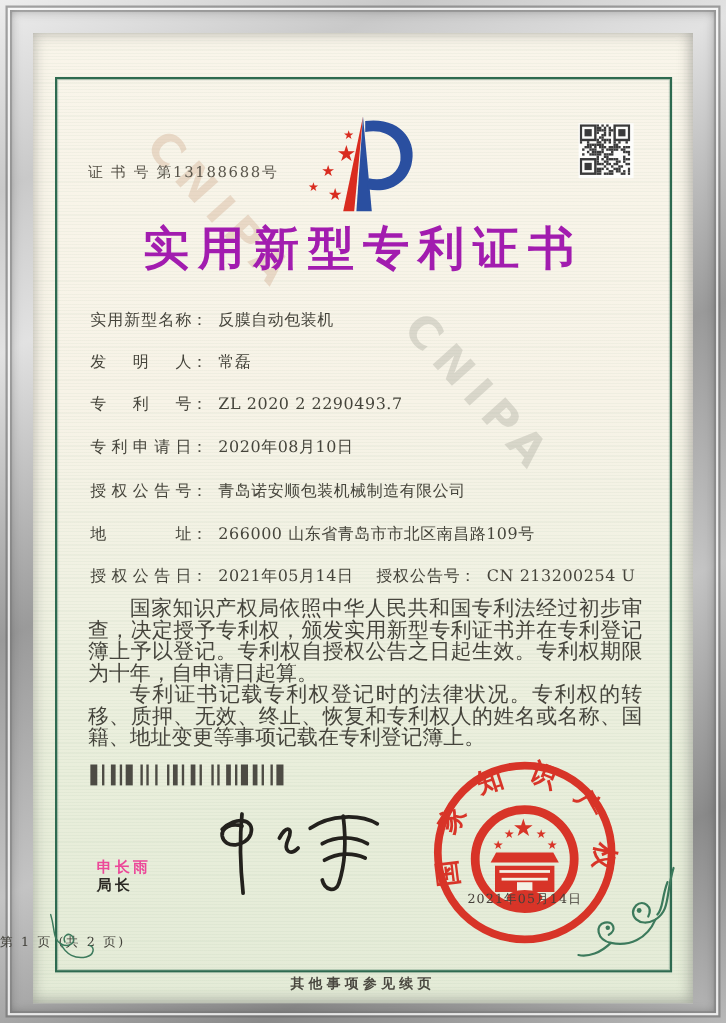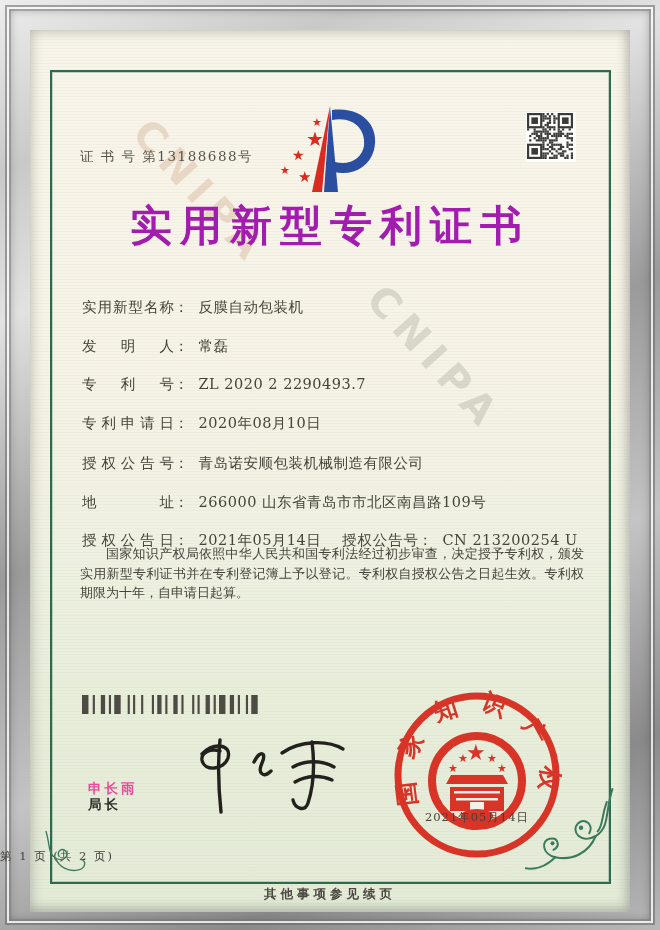--- a/index.html
+++ b/index.html
@@ -43,29 +43,29 @@
   .wm2{left:392px;top:276px;color:rgba(160,162,150,.34);}
   
   .cert-no{position:absolute;left:80px;top:108px;font-size:13.5px;color:#58544a;letter-spacing:1.5px;margin-top:40px;}
   .logo{position:absolute;left:268px;top:102px;width:124px;height:94px;}
   .qr{position:absolute;left:526px;top:112px;width:48px;height:48px;background:#fdfdfb;padding:1px;}
   .title{
     position:absolute;left:0;right:0;top:198px;text-align:center;
     font-size:42px;font-weight:bold;letter-spacing:8px;color:#a21caf;
   }
   
-  .row{position:absolute;left:82px;font-size:14.5px;color:#45443b;white-space:nowrap;margin-top:17px;}
+  .row{position:absolute;left:82px;font-size:14.5px;color:#45443b;white-space:nowrap;}
   .flabel{display:inline-block;width:92px;text-align:justify;text-align-last:justify;}
   .colon{margin-right:10px;}
   .fvalue{letter-spacing:.5px;}
   .grant2{position:absolute;left:260px;top:0;white-space:nowrap;}
   .grant2 .flabel{width:76px;}
   
   .body-text{position:absolute;left:80px;right:76px;top:544px;}
-  .body-text p{margin:0;text-indent:2em;font-size:13px;line-height:19.5px;text-align:justify;color:#45443c;}
+  .body-text p{margin:0;text-indent:2em;font-size:19px;line-height:19.5px;text-align:justify;color:#45443c;}
   
   .barcode{position:absolute;left:82px;top:694px;width:180px;height:21px;}
   .signer-title{position:absolute;left:88px;top:748px;font-size:13.5px;font-weight:bold;color:#2c2a25;letter-spacing:3px;margin-top:48px;}
   .signer-name{position:absolute;left:88px;top:780px;font-size:13.5px;font-weight:bold;color:#ec4899;letter-spacing:3px;}
   .signature{position:absolute;left:168px;top:726px;width:196px;height:98px;}
   .seal{position:absolute;left:390px;top:688px;width:174px;height:174px;opacity:.93;}
   .seal-date{
     position:absolute;left:392px;top:810px;width:170px;text-align:center;
     font-size:11.5px;color:#46403a;letter-spacing:1px;z-index:6;
   }
@@ -290,20 +290,21 @@
 </div>
 <div class="row" style="top:514px">
   <span class="flabel">授权公告日</span><span class="colon">：</span><span class="fvalue">2021年05月14日</span>
   <span class="grant2">
     <span class="flabel">授权公告号</span><span class="colon">：</span><span class="fvalue">CN 213200254 U</span>
   </span>
 </div>
 
 <div class="body-text">
   <p>国家知识产权局依照中华人民共和国专利法经过初步审查，决定授予专利权，颁发实用新型专利证书并在专利登记簿上予以登记。专利权自授权公告之日起生效。专利权期限为十年，自申请日起算。</p>
+  <p>专利证书记载专利权登记时的法律状况。专利权的转移、质押、无效、终止、恢复和专利权人的姓名或名称、国籍、地址变更等事项记载在专利登记簿上。</p>
 </div>
 
 <div class="barcode">
   <svg id="barcode-svg" width="180" height="21" viewBox="0 0 180 21">
       <rect x="0" y="1" width="6.447761194029852" height="19" fill="#4d4b44"></rect>
       <rect x="10.746268656716419" y="1" width="2.149253731343284" height="19" fill="#4d4b44"></rect>
       <rect x="18.80597014925373" y="1" width="4.298507462686568" height="19" fill="#4d4b44"></rect>
       <rect x="26.865671641791046" y="1" width="2.149253731343284" height="19" fill="#4d4b44"></rect>
       <rect x="32.23880597014926" y="1" width="6.447761194029852" height="19" fill="#4d4b44"></rect>
       <rect x="45.67164179104478" y="1" width="2.149253731343284" height="19" fill="#4d4b44"></rect>

